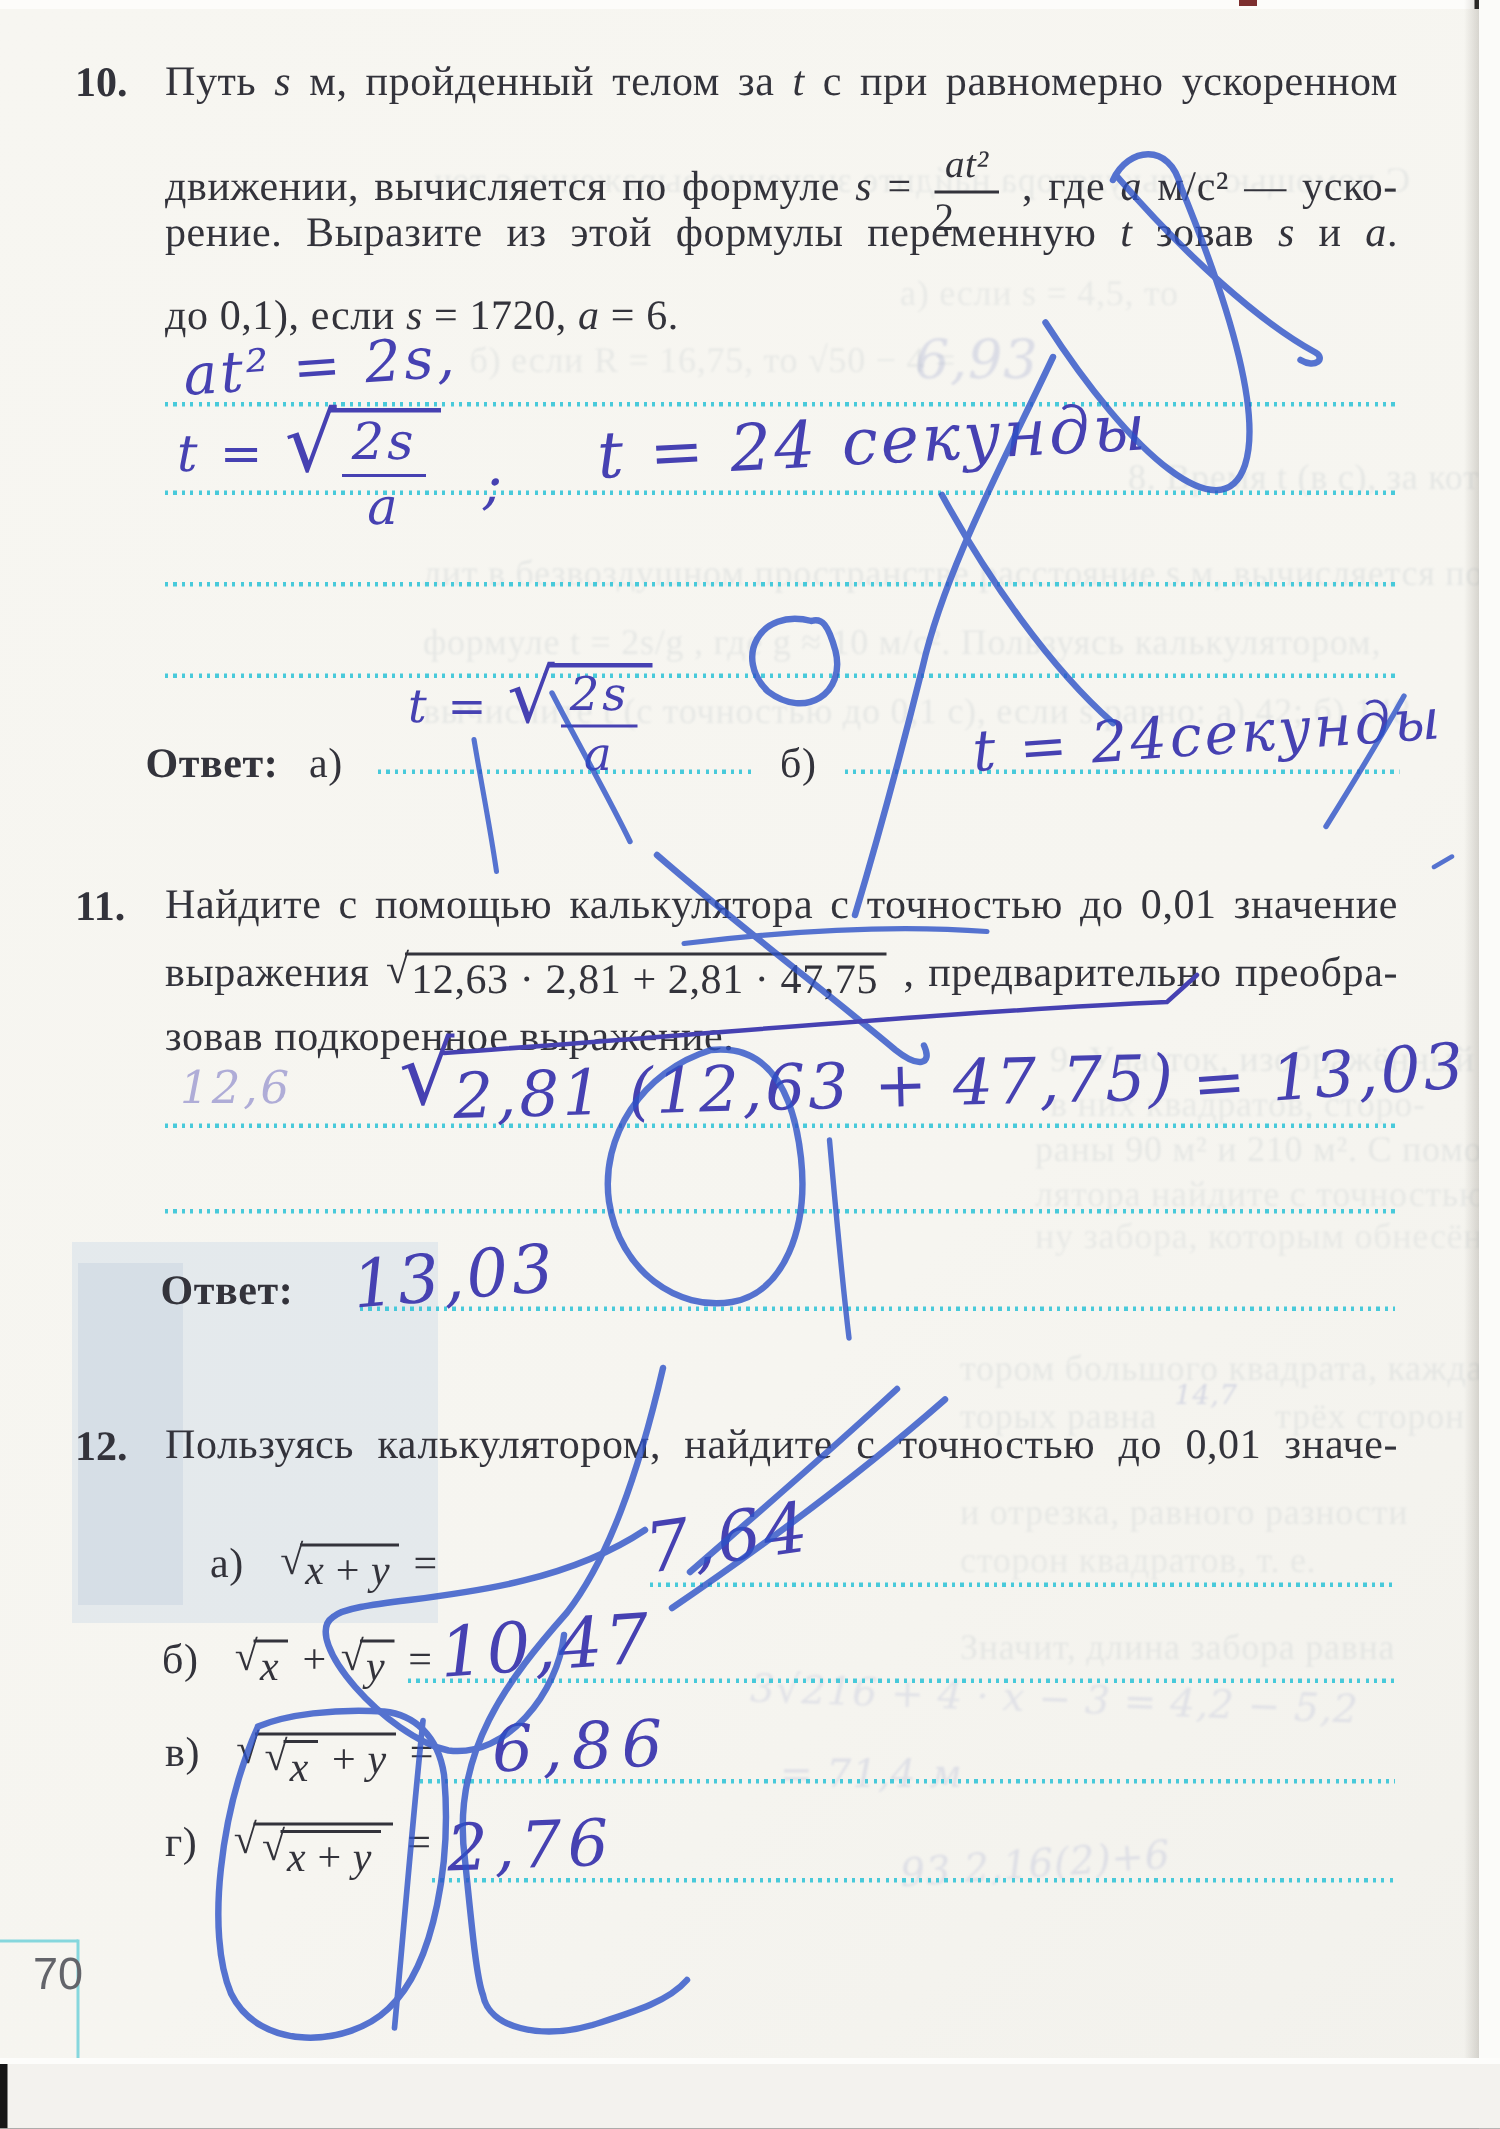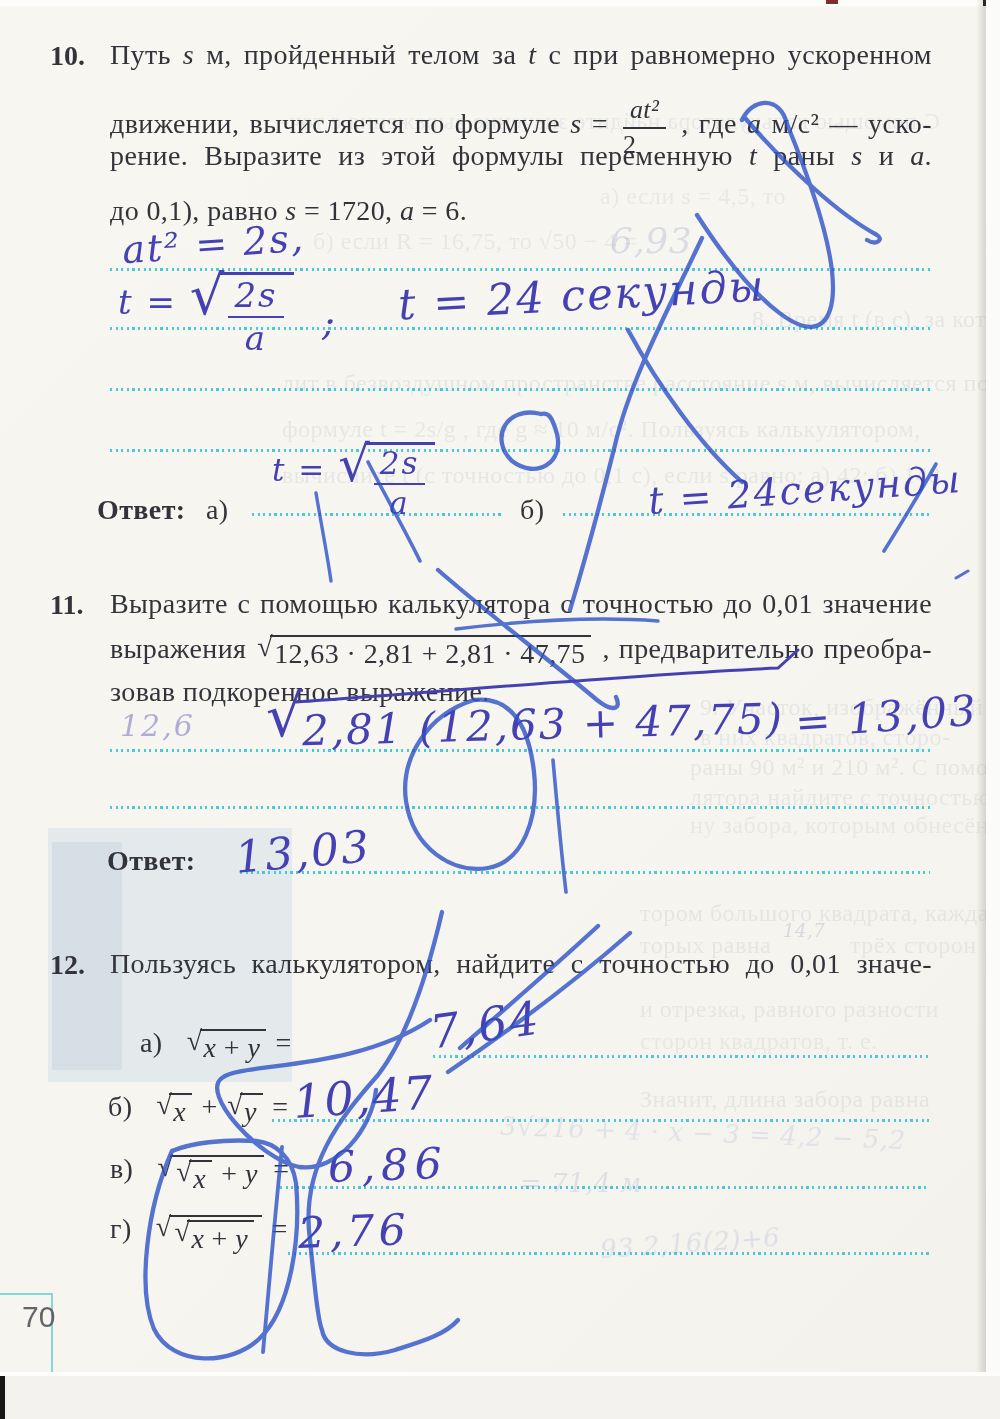--- a/index.html
+++ b/index.html
@@ -77,36 +77,36 @@
       <div class="bleed bhand" style="left: 520px; top: 1168px; font-size: 26px; opacity: 0.18;">= 71,4 м</div>
       <div class="bleed bhand" style="left: 600px; top: 1228px; font-size: 26px; transform: rotate(-4deg); opacity: 0.18;">93 2,16(2)+6</div>
     </div>
 
   <div id="graybox" class="art"></div>
   <div id="grayboxin" class="art"></div>
 
   <div class="pnum" style="top:40px">10.</div>
   <div class="pline jline" style="top:40px"><span>Путь </span><span class="iv">s</span><span> м, пройденный телом за </span><span class="iv">t</span><span> с при равномерно ускоренном</span></div>
   <div class="pline jline" style="top:96px"><span>движении, вычисляется по формуле </span><span class="iv">s</span><span> = </span><span class="frac"><span class="fn iv">at²</span><span class="fd">2</span></span><span> , где </span><span class="iv">a</span><span> м/с² — уско-</span></div>
-  <div class="pline jline" style="top:141px"><span>рение. Выразите из этой формулы переменную </span><span class="iv">t</span><span> раны </span><span class="iv">s</span><span> и </span><span class="iv">a</span><span>.</span></div>
-  <div class="pline" style="top:196px"><span>до 0,1), равно </span><span class="iv">s</span><span> = 1720, </span><span class="iv">a</span><span> = 6.</span></div>
+  <div class="pline jline" style="top:141px"><span>рение. Выразите из этой формулы переменную </span><span class="iv">t</span><span> зовав </span><span class="iv">s</span><span> и </span><span class="iv">a</span><span>.</span></div>
+  <div class="pline" style="top:196px"><span>до 0,1), если </span><span class="iv">s</span><span> = 1720, </span><span class="iv">a</span><span> = 6.</span></div>
 
   <div class="dots" style="left:110px;top:268px;width:823px"></div>
   <div class="dots" style="left:110px;top:327px;width:823px"></div>
   <div class="dots" style="left:110px;top:388px;width:823px"></div>
   <div class="dots" style="left:110px;top:449px;width:823px"></div>
 
   <span class="anslabel bold" style="left:97px;top:494px">Ответ:</span>
   <span class="anslabel" style="left:206px;top:494px">а)</span>
   <div class="dots" style="left:252px;top:513px;width:250px"></div>
   <span class="anslabel" style="left:520px;top:494px">б)</span>
   <div class="dots" style="left:563px;top:513px;width:370px"></div>
 
   <div class="pnum" style="top:589px">11.</div>
-  <div class="pline jline" style="top:589px">Выразите с помощью калькулятора с точностью до 0,01 значение</div>
+  <div class="pline jline" style="top:589px">Найдите с помощью калькулятора с точностью до 0,01 значение</div>
   <div class="pline jline" style="top:634px"><span>выражения </span><span class="rad">
         <span class="radsign">√</span>
         <span class="radbody"><span>12,63 · 2,81 + 2,81 · 47,75</span></span>
       </span><span> , предварительно преобра-</span></div>
   <div class="pline" style="top:677px">зовав подкоренное выражение.</div>
 
   <div class="dots" style="left:110px;top:749px;width:823px"></div>
   <div class="dots" style="left:110px;top:806px;width:823px"></div>
 
   <span class="anslabel bold" style="left:107px;top:845px">Ответ:</span>

